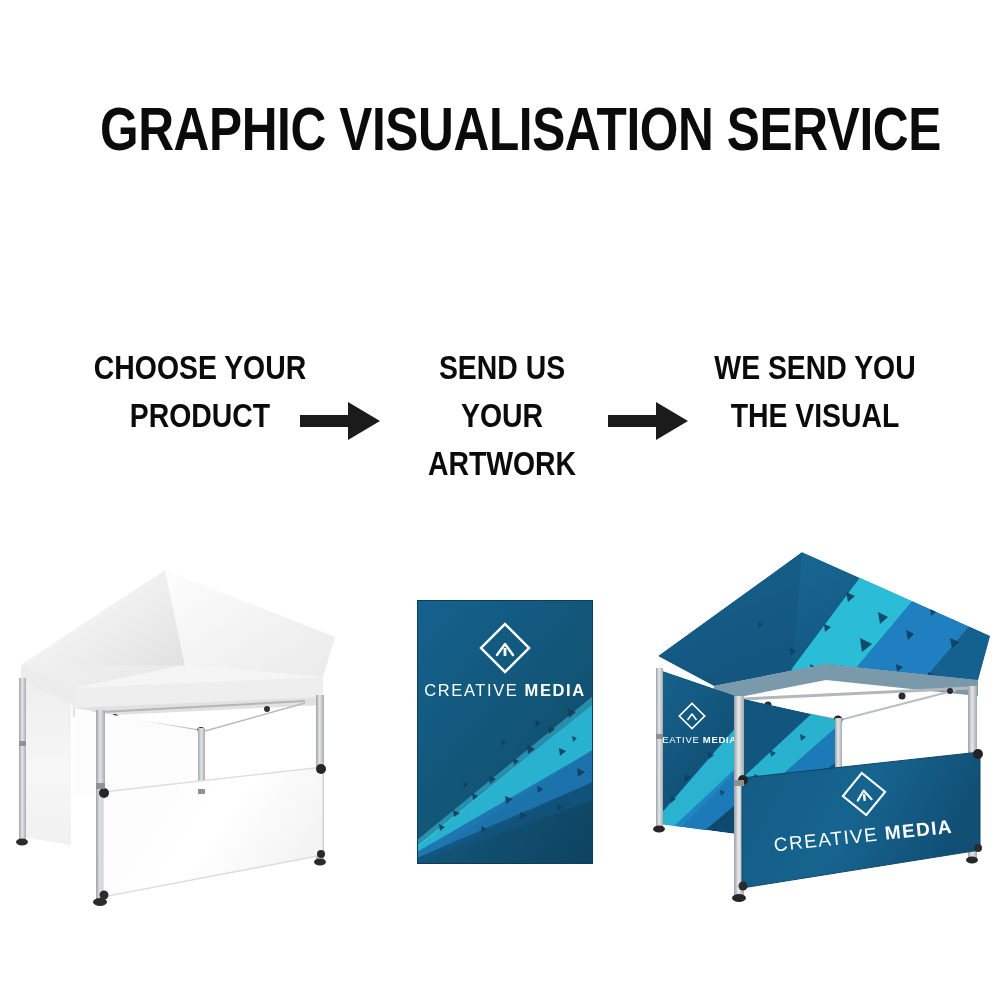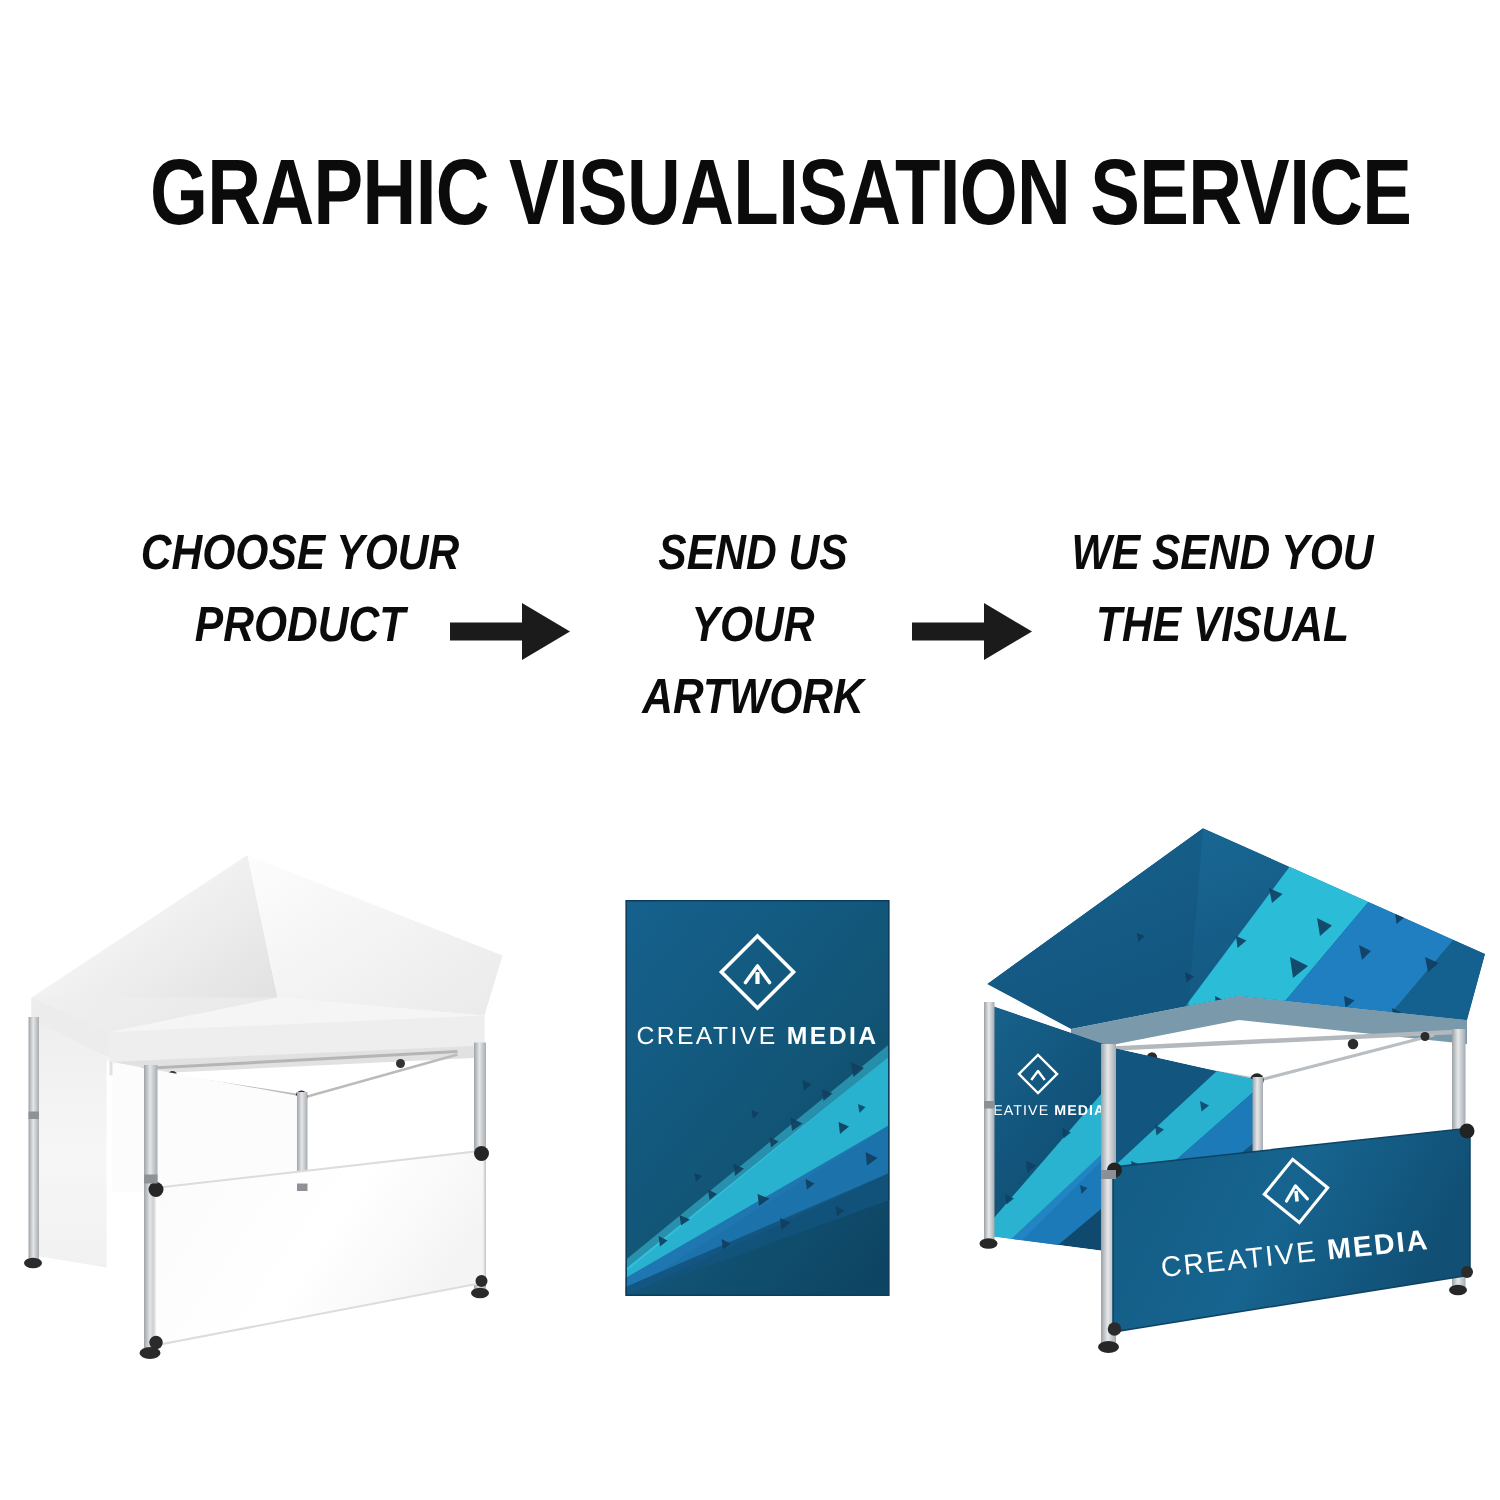--- a/index.html
+++ b/index.html
@@ -15,21 +15,21 @@
     font-size:62px;
     line-height:62px;
     letter-spacing:-0.5px;
     color:#0b0b0b;
     transform:scaleX(0.80);
     transform-origin:center center;
     white-space:nowrap;
   }
 
   
-  #steps { position:absolute; left:0; top:344px; width:1000px; height:150px;font-style:italic; }
+  #steps { position:absolute; left:0; top:344px; width:1000px; height:150px; }
   .step-label {
     position:absolute;
     text-align:center;
     font-family:"Liberation Sans", sans-serif;
     font-weight:bold;
     font-size:33px;
     line-height:48px;
     color:#0b0b0b;
     transform:scaleX(0.86);
     transform-origin:center top;

